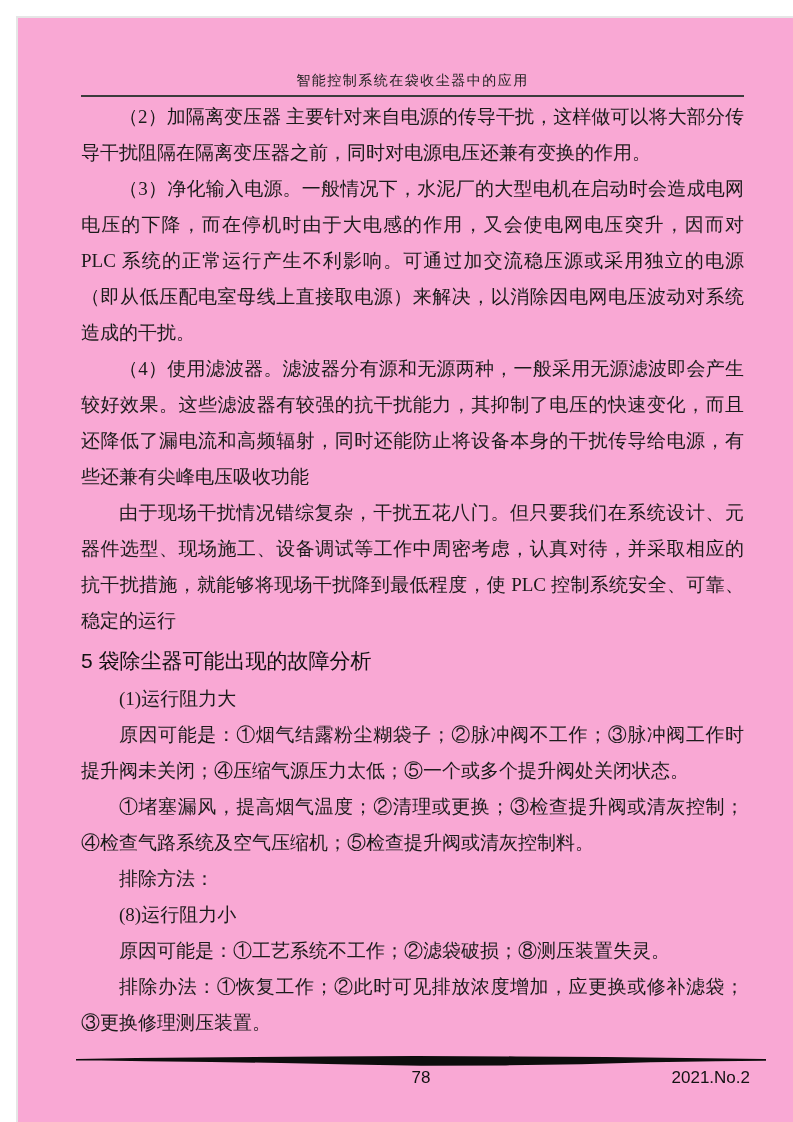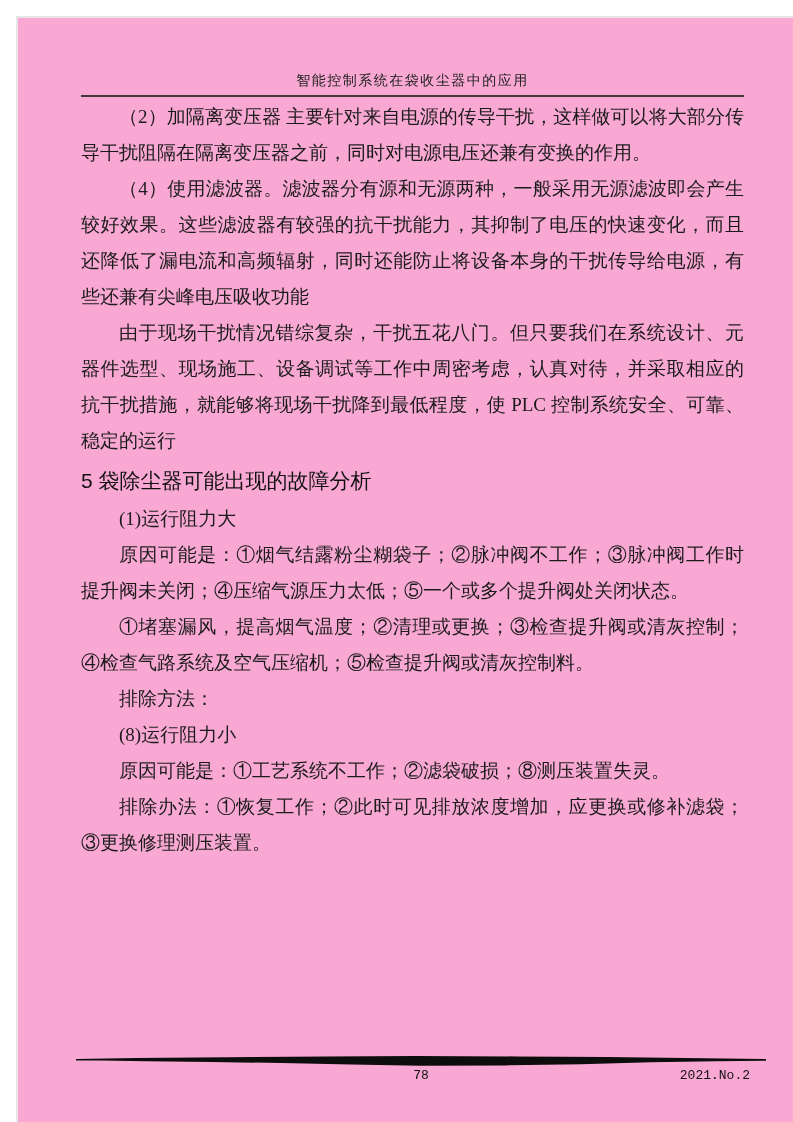--- a/index.html
+++ b/index.html
@@ -56,22 +56,22 @@
     position: absolute;
     left: 58px;
     top: 1036px;
     width: 690px;
   }
   .footer-rule-svg { display: block; width: 690px; height: 13px; }
   .footer-row {
     position: relative;
     height: 18px;
     margin-top: 1px;
-    font-family: Liberation Mono, monospace;
-    font-size: 13px;
+    font-family: Liberation Sans, sans-serif;
+    font-size: 17px;
     color: #111111;
   }
   .page-number {
     position: absolute;
     left: 0; right: 0;
     text-align: center;
   }
   .issue {
     position: absolute;
     right: 16px;
@@ -82,20 +82,21 @@
 
 <div class="page">
 
   <div class="header">
     <div class="header-title">智能控制系统在袋收尘器中的应用</div>
     <div class="header-rule"></div>
   </div>
 
   <div class="doc-body">
     <p class="para">（2）加隔离变压器 主要针对来自电源的传导干扰，这样做可以将大部分传导干扰阻隔在隔离变压器之前，同时对电源电压还兼有变换的作用。</p>
+    <p class="para">（3）净化输入电源。一般情况下，水泥厂的大型电机在启动时会造成电网电压的下降，而在停机时由于大电感的作用，又会使电网电压突升，因而对 PLC 系统的正常运行产生不利影响。可通过加交流稳压源或采用独立的电源（即从低压配电室母线上直接取电源）来解决，以消除因电网电压波动对系统造成的干扰。</p>
     <p class="para">（4）使用滤波器。滤波器分有源和无源两种，一般采用无源滤波即会产生较好效果。这些滤波器有较强的抗干扰能力，其抑制了电压的快速变化，而且还降低了漏电流和高频辐射，同时还能防止将设备本身的干扰传导给电源，有些还兼有尖峰电压吸收功能</p>
     <p class="para">由于现场干扰情况错综复杂，干扰五花八门。但只要我们在系统设计、元器件选型、现场施工、设备调试等工作中周密考虑，认真对待，并采取相应的抗干扰措施，就能够将现场干扰降到最低程度，使 PLC 控制系统安全、可靠、稳定的运行</p>
 
     <h2 class="section-heading">5 袋除尘器可能出现的故障分析</h2>
 
     <p class="para">(1)运行阻力大</p>
     <p class="para">原因可能是：①烟气结露粉尘糊袋子；②脉冲阀不工作；③脉冲阀工作时提升阀未关闭；④压缩气源压力太低；⑤一个或多个提升阀处关闭状态。</p>
     <p class="para">①堵塞漏风，提高烟气温度；②清理或更换；③检查提升阀或清灰控制；④检查气路系统及空气压缩机；⑤检查提升阀或清灰控制料。</p>
     <p class="para">排除方法：</p>
     <p class="para">(8)运行阻力小</p>

